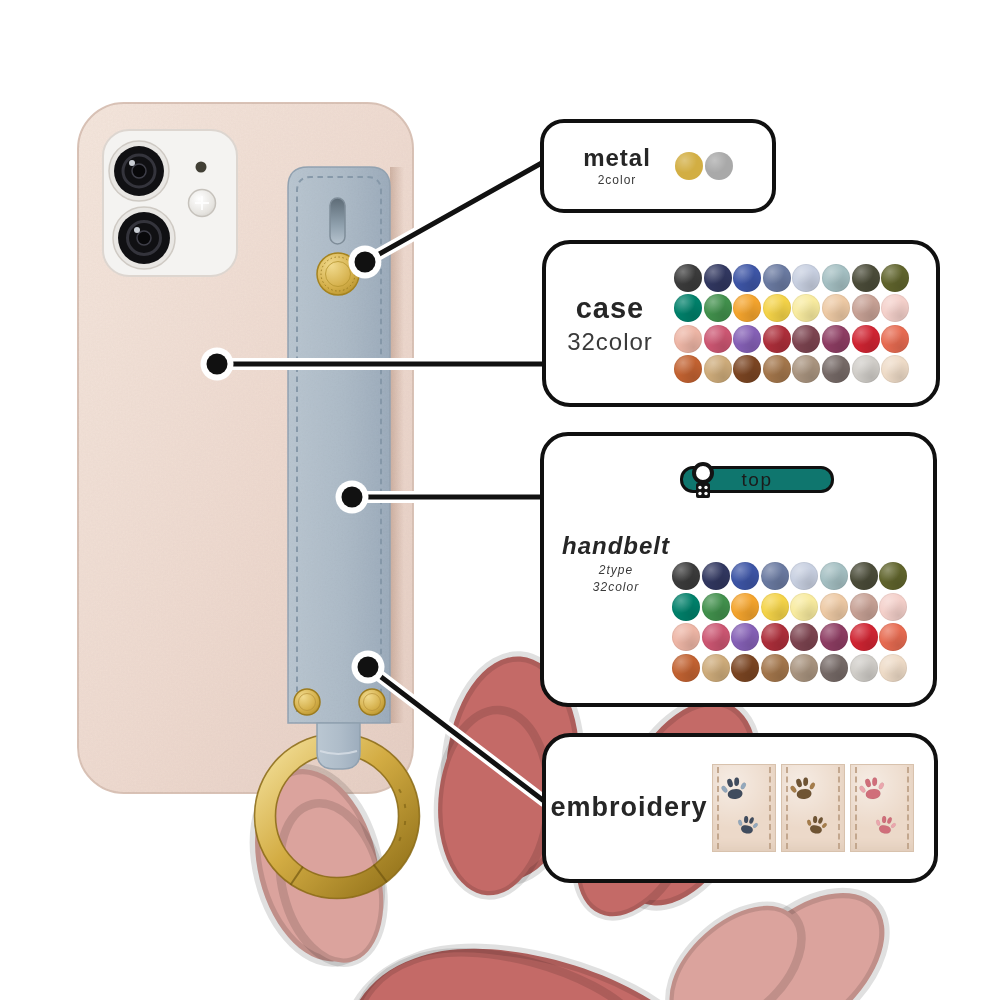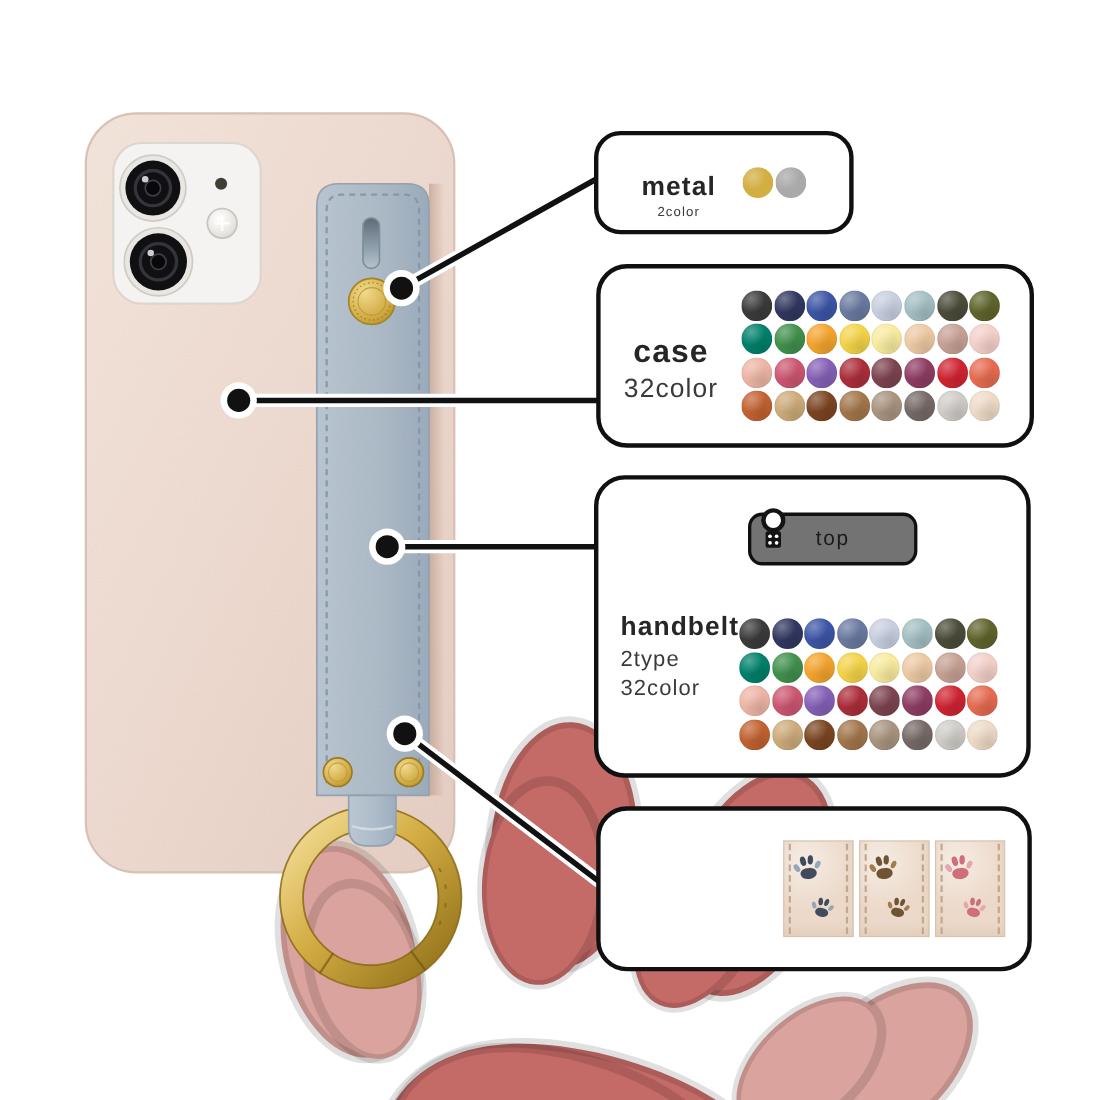--- a/index.html
+++ b/index.html
@@ -10,21 +10,21 @@
   
   .panel{position:absolute;z-index:2;background:#fff;border:4px solid #101010;box-sizing:border-box;}
   #p-metal{left:540px;top:119px;width:236px;height:94px;border-radius:24px;
            display:flex;align-items:center;justify-content:center;gap:24px;}
   #p-case{left:542px;top:240px;width:398px;height:167px;border-radius:28px;
           display:flex;align-items:center;}
   #p-hand{left:540px;top:432px;width:397px;height:275px;border-radius:28px;}
   #p-emb{left:542px;top:733px;width:396px;height:150px;border-radius:28px;
          display:flex;align-items:center;}
 
-  .p-text{text-align:center;line-height:1.15;margin-top:24px;}
+  .p-text{text-align:center;line-height:1.15;}
   .p-title{font-weight:bold;letter-spacing:1px;color:#262626;}
   .p-sub{letter-spacing:1px;color:#3a3a3a;margin-top:3px;}
   #p-metal .p-title{font-size:24px;}
   #p-metal .p-sub{font-size:12px;}
   #p-case .p-text{flex:0 0 128px;text-align:center;}
   #p-case .p-title{font-size:29px;}
   #p-case .p-sub{font-size:24px;}
   #p-emb .p-text{flex:0 0 166px;}
   #p-emb .p-title{font-size:27px;}
   #p-emb .p-sub{font-size:22px;}
@@ -36,29 +36,29 @@
   .grid{display:grid;grid-template-columns:repeat(8,28px);gap:2.6px 1.6px;}
   .dot{width:28px;height:28px;border-radius:50%;
     background:
       radial-gradient(circle at 32% 27%, rgba(255,255,255,.32), rgba(255,255,255,0) 45%),
       radial-gradient(circle at 70% 80%, rgba(0,0,0,.13), rgba(0,0,0,0) 55%),
       var(--c);
     box-shadow:inset 0 0 0 1px rgba(0,0,0,.05);}
 
   
   .hb-types{position:absolute;left:136px;top:30px;display:flex;flex-direction:column;gap:8px;}
-  .type-btn{width:154px;height:48px;box-sizing:border-box;border:3.5px solid #101010;border-radius:13px;
+  .type-btn{width:154px;height:27px;box-sizing:border-box;border:3.5px solid #101010;border-radius:13px;
             display:flex;align-items:center;justify-content:center;
-            font-size:19px;letter-spacing:1.5px;color:#1b1b1b;position:relative;background:#737373;}
+            font-size:19px;letter-spacing:1.5px;color:#1b1b1b;position:relative;background:#0f766e;}
   .type-btn .ticon{position:absolute;}
   .ticon-top{left:6px;top:-12px;}
   .ticon-bottom{left:6px;top:-6px;}
-  .hb-text{position:absolute;left:20px;top:96px;width:128px;text-align:left;}
+  .hb-text{position:absolute;left:8px;top:96px;width:128px;text-align:center;font-style:italic;}
   .hb-text .p-title{font-size:24px;}
-  .hb-text .p-sub{font-size:20px;margin-top:4px;}
+  .hb-text .p-sub{font-size:12px;margin-top:4px;}
   .hb-grid{position:absolute;left:128px;top:126px;}
 
   
   .em-row{display:flex;gap:5px;}
   .em-swatch{width:64px;height:88px;position:relative;
     background:radial-gradient(circle at 30% 22%, rgba(255,255,255,.5), rgba(255,255,255,0) 55%), #ecd9c9;
     box-shadow:inset 0 0 0 1px #d8c2ad, inset 0 -6px 10px rgba(160,120,90,.12);}
   .em-swatch::before,.em-swatch::after{content:"";position:absolute;top:3px;bottom:3px;width:0;
     border-left:2px dashed #c3a78e;}
   .em-swatch::before{left:5px;}
@@ -326,20 +326,21 @@
         <div class="dot" style="--c: #a3764b;"></div>
         <div class="dot" style="--c: #a9947f;"></div>
         <div class="dot" style="--c: #766a67;"></div>
         <div class="dot" style="--c: #d0cdc8;"></div>
         <div class="dot" style="--c: #eedbc7;"></div>
       </div>
   </section>
 
   <section class="panel" id="p-emb">
     <div class="p-text">
+      <div class="p-title">embroidery</div>
     </div>
     <div class="em-row">
       <div class="em-swatch" style="--c1: #404c5e; --c2: #93a8bc;">
         <svg class="em-paws" width="64" height="88" viewBox="0 0 64 88">
           <g transform="translate(30,27) rotate(-6) scale(0.42) translate(-50,-50)">
               <use href="#paw"></use>
             </g>
           <g transform="translate(41,65) rotate(14) scale(0.34) translate(-50,-50)">
               <use href="#paw"></use>
             </g>

